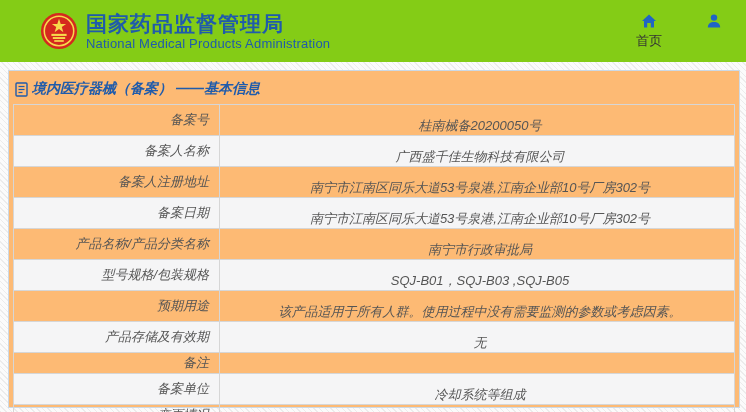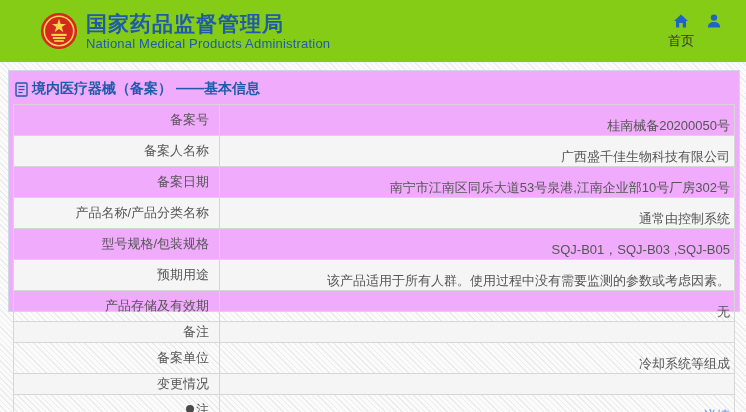--- a/index.html
+++ b/index.html
@@ -13,53 +13,53 @@
     height:62px; background:#84cc16; display:flex; align-items:center;
     padding:0 20px 0 40px; position:relative;
   }
   .brand { display:flex; align-items:center; }
   .emblem { width:38px; height:38px; margin-right:8px; flex:0 0 auto; }
   .brand-title { font-size:21px; font-weight:bold; color:#1f5bab; letter-spacing:1px; line-height:24px; }
   .brand-sub { font-size:13px; color:#1f5bab; letter-spacing:0.2px; }
   .data-query { display:flex; align-items:center; margin-left:34px; cursor:pointer; }
   .data-query .dq-icon { width:20px; height:20px; margin-right:4px; }
   .data-query .dq-label { font-size:14px; font-weight:bold; color:#3a3a3a; }
-  .header-right { margin-left:auto; display:flex; align-items:flex-start; gap:12px; padding-right:4px; }
+  .header-right { margin-left:auto; display:flex; align-items:flex-start; gap:44px; padding-right:4px; }
   .nav-item { display:flex; flex-direction:column; align-items:center; cursor:pointer; }
   .nav-item .nav-icon { width:16px; height:16px; margin-bottom:3px; }
   .nav-item .nav-label { font-size:13px; color:#333; white-space:nowrap; }
   
   .page-bg {
     position:absolute; left:0; top:62px; right:0; bottom:0;
     background:repeating-linear-gradient(45deg,#ececec 0px,#ececec 1px,#fbfbfb 1px,#fbfbfb 4px);
   }
   
   .panel {
-    position:absolute; left:8px; top:70px; width:732px; height:242px;
-    background:#f0abfc; border:1px solid #ccd9e6;
+    position:absolute; left:8px; top:70px; width:732px; height:338px;
+    background:#fdba74; border:1px solid #ccd9e6;font-style:italic;
   }
   .section-title {
     display:flex; align-items:center; padding:9px 0 6px 6px;
     font-size:14px; font-weight:bold; color:#1f5bab;
   }
   .doc-icon { width:13px; height:15px; margin-right:4px; flex:0 0 auto; }
   
   table.info-table {
     border-collapse:collapse; width:calc(100% - 8px); margin:0 4px;
     table-layout:fixed; font-size:13px;
   }
   table.info-table col.c-label { width:206px; }
   table.info-table tr { height:21px; }
   table.info-table tr:nth-child(even) { background:#f5f5f6; }
   table.info-table th, table.info-table td {
     border:1px solid #d6d6d6; font-weight:normal; color:#555;
     overflow:hidden; white-space:nowrap; vertical-align:middle;
   }
   table.info-table th { text-align:right; padding:0 10px 0 4px; }
-  table.info-table td { text-align:right; padding:12px 4px 0 10px; }
+  table.info-table td { text-align:center; padding:12px 4px 0 10px; }
   a.details-link { color:#5b90ec; text-decoration:none; cursor:pointer; }
   .note-icon {
     display:inline-block; width:8px; height:8px; background:#4a4a4a;
     border-radius:50%; margin-right:2px; position:relative; top:-1px;
   }
   .note-icon::after {
     content:""; position:absolute; left:2.5px; top:8px; width:3px; height:3px; background:#4a4a4a;
   }
 </style>
 </head>
@@ -118,26 +118,30 @@
     <tbody>
         <tr>
           <th><span>备案号</span></th>
           <td><span>桂南械备20200050号</span></td>
         </tr>
         <tr>
           <th><span>备案人名称</span></th>
           <td><span>广西盛千佳生物科技有限公司</span></td>
         </tr>
         <tr>
+          <th><span>备案人注册地址</span></th>
+          <td><span>南宁市江南区同乐大道53号泉港,江南企业部10号厂房302号</span></td>
+        </tr>
+        <tr>
           <th><span>备案日期</span></th>
           <td><span>南宁市江南区同乐大道53号泉港,江南企业部10号厂房302号</span></td>
         </tr>
         <tr>
           <th><span>产品名称/产品分类名称</span></th>
-          <td><span>通常由控制系统</span></td>
+          <td><span>南宁市行政审批局</span></td>
         </tr>
         <tr>
           <th><span>型号规格/包装规格</span></th>
           <td><span>SQJ-B01，SQJ-B03 ,SQJ-B05</span></td>
         </tr>
         <tr>
           <th><span>预期用途</span></th>
           <td><span>该产品适用于所有人群。使用过程中没有需要监测的参数或考虑因素。</span></td>
         </tr>
         <tr>

